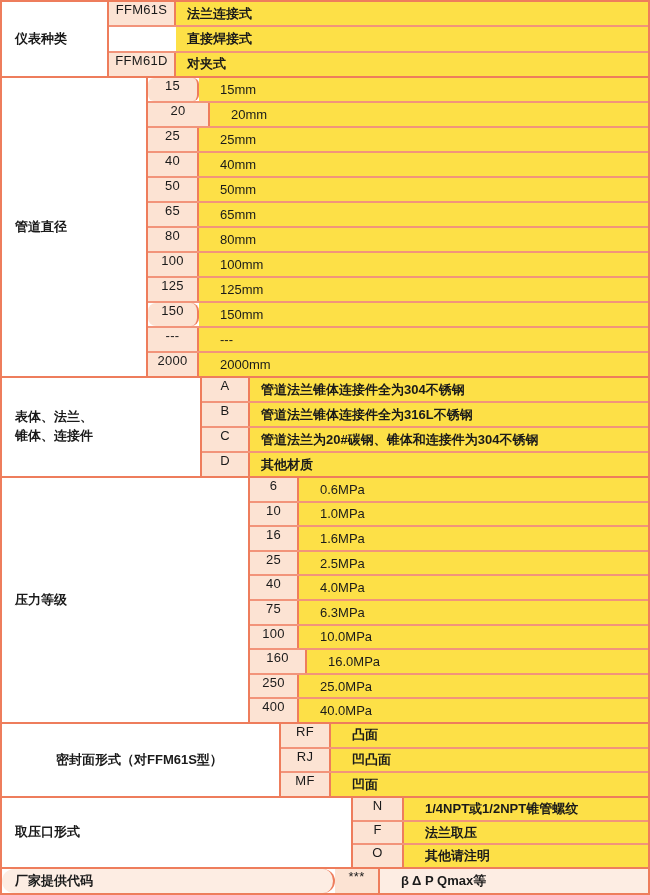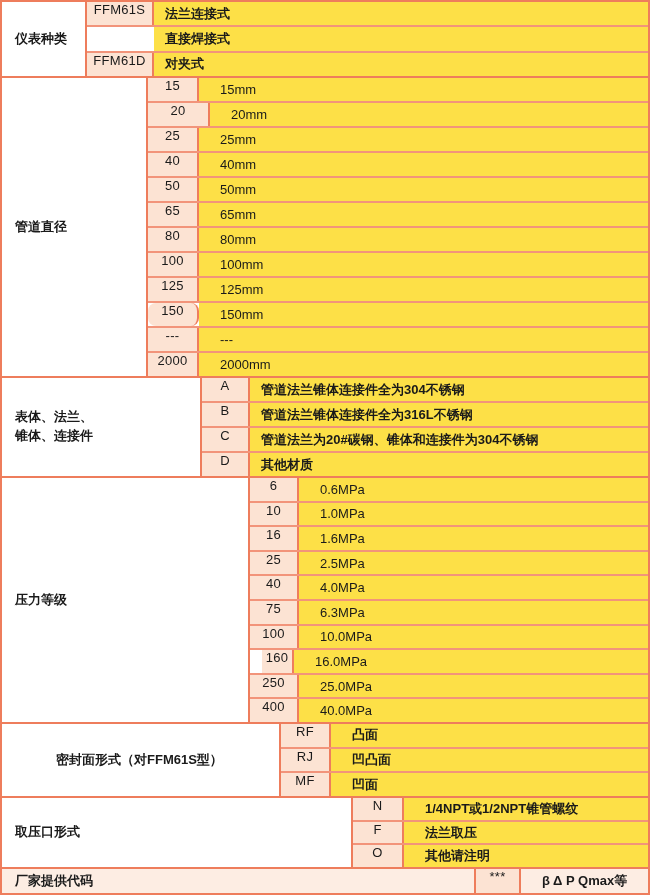--- a/index.html
+++ b/index.html
@@ -77,21 +77,21 @@
   .desc-cell span.cjk{font-weight:bold;}
   .section.tight .desc-cell{padding-left:11px;}
   .section.highlight .label-cell,
   .section.highlight .desc-cell{background:var(--hlbg);}
 </style>
 </head>
 <body>
 
 <div id="spec-table">
     <div class="section tight" style="height: 76px;">
-      <div class="label-cell" style="width: 85px;">仪表种类</div>
+      <div class="label-cell" style="width: 107px;">仪表种类</div>
       <div class="rows">
         <div class="spec-row">
           <div class="code-cell" style="width: 67px;">
             <span>FFM61S</span>
           </div>
           <div class="desc-cell">
             <span class="cjk">法兰连接式</span>
           </div>
         </div>
         <div class="spec-row">
@@ -109,21 +109,21 @@
           <div class="desc-cell">
             <span class="cjk">对夹式</span>
           </div>
         </div>
       </div>
     </div>
     <div class="section" style="height: 300px;">
       <div class="label-cell" style="width: 146px;">管道直径</div>
       <div class="rows">
         <div class="spec-row">
-          <div class="code-cell" style="width: 51px;">
+          <div class="code-cell" style="width: 51px; border-radius: 6px;">
             <span>15</span>
           </div>
           <div class="desc-cell">
             <span>15mm</span>
           </div>
         </div>
         <div class="spec-row">
           <div class="code-cell" style="width: 62px;">
             <span>20</span>
           </div>
@@ -304,21 +304,21 @@
         </div>
         <div class="spec-row">
           <div class="code-cell" style="width: 49px;">
             <span>100</span>
           </div>
           <div class="desc-cell">
             <span>10.0MPa</span>
           </div>
         </div>
         <div class="spec-row">
-          <div class="code-cell" style="width: 32px; margin-left: 12px;">
+          <div class="code-cell" style="width: 57px;">
             <span>160</span>
           </div>
           <div class="desc-cell">
             <span>16.0MPa</span>
           </div>
         </div>
         <div class="spec-row">
           <div class="code-cell" style="width: 49px;">
             <span>250</span>
           </div>
@@ -388,21 +388,21 @@
           <div class="code-cell" style="width: 51px;">
             <span>O</span>
           </div>
           <div class="desc-cell">
             <span class="cjk">其他请注明</span>
           </div>
         </div>
       </div>
     </div>
     <div class="section highlight" style="height: 24px;">
-      <div class="label-cell" style="width: 474px;">厂家提供代码</div>
+      <div class="label-cell" style="width: 333px; border-radius: 12px;">厂家提供代码</div>
       <div class="rows">
         <div class="spec-row">
           <div class="code-cell" style="width: 45px;">
             <span>***</span>
           </div>
           <div class="desc-cell">
             <span class="cjk">β Δ P   Qmax等</span>
           </div>
         </div>
       </div>

